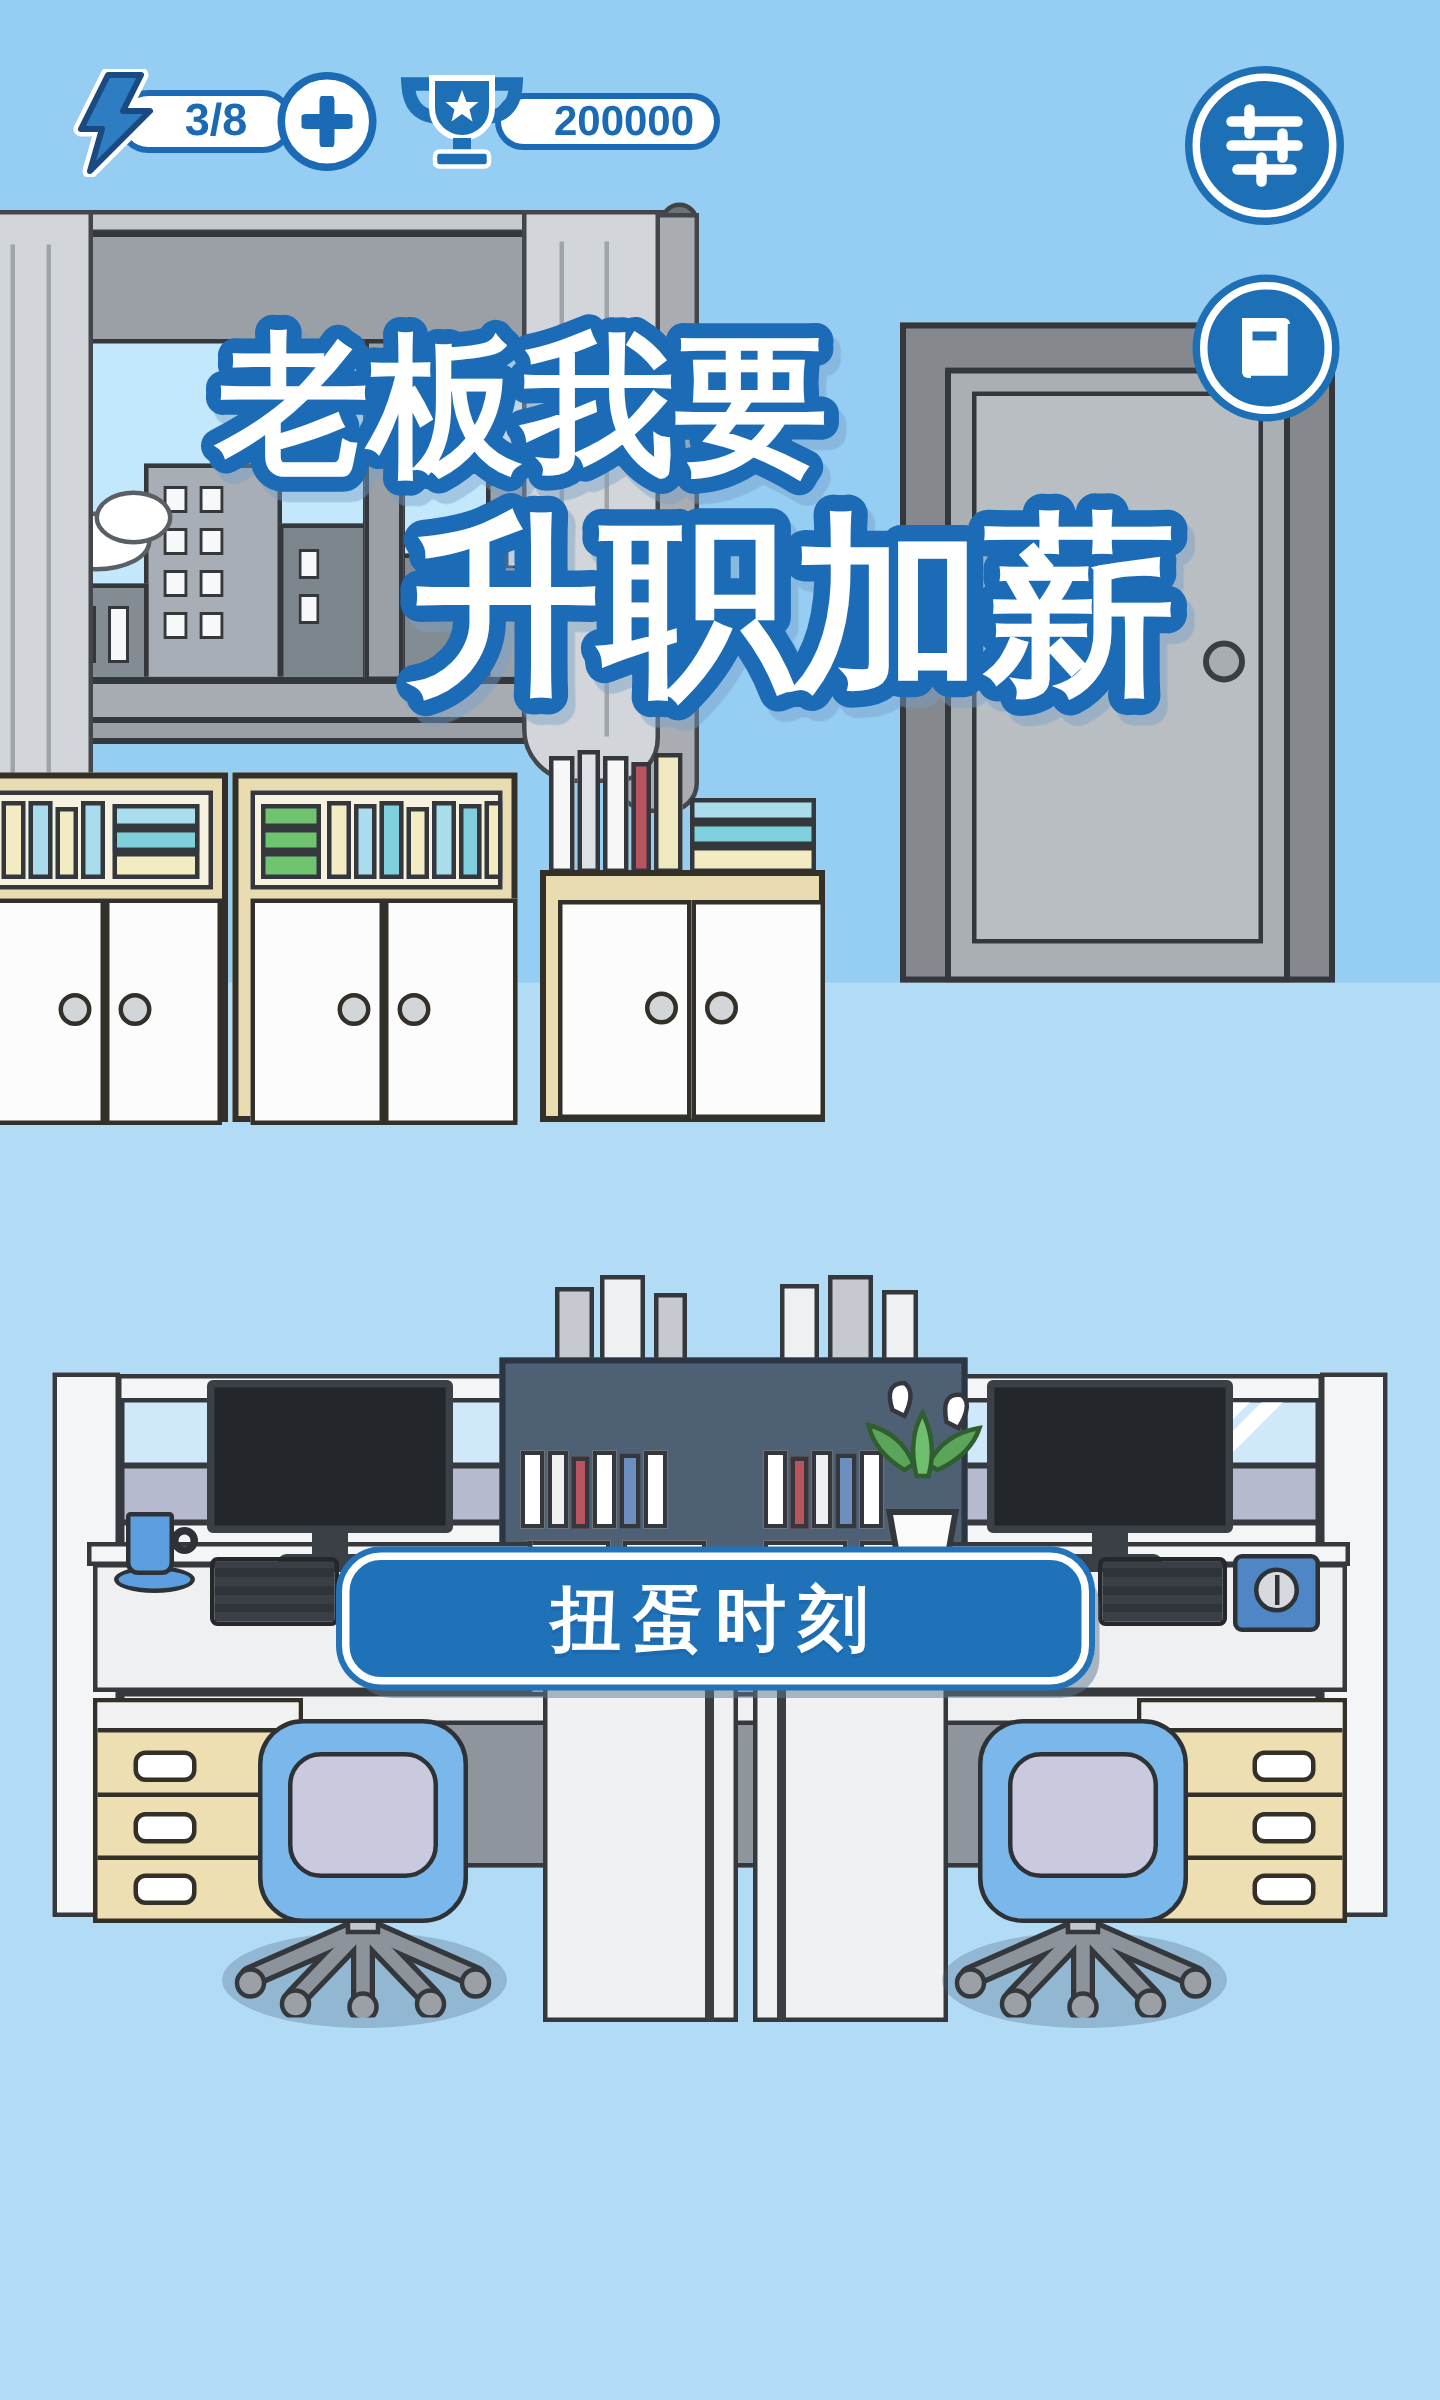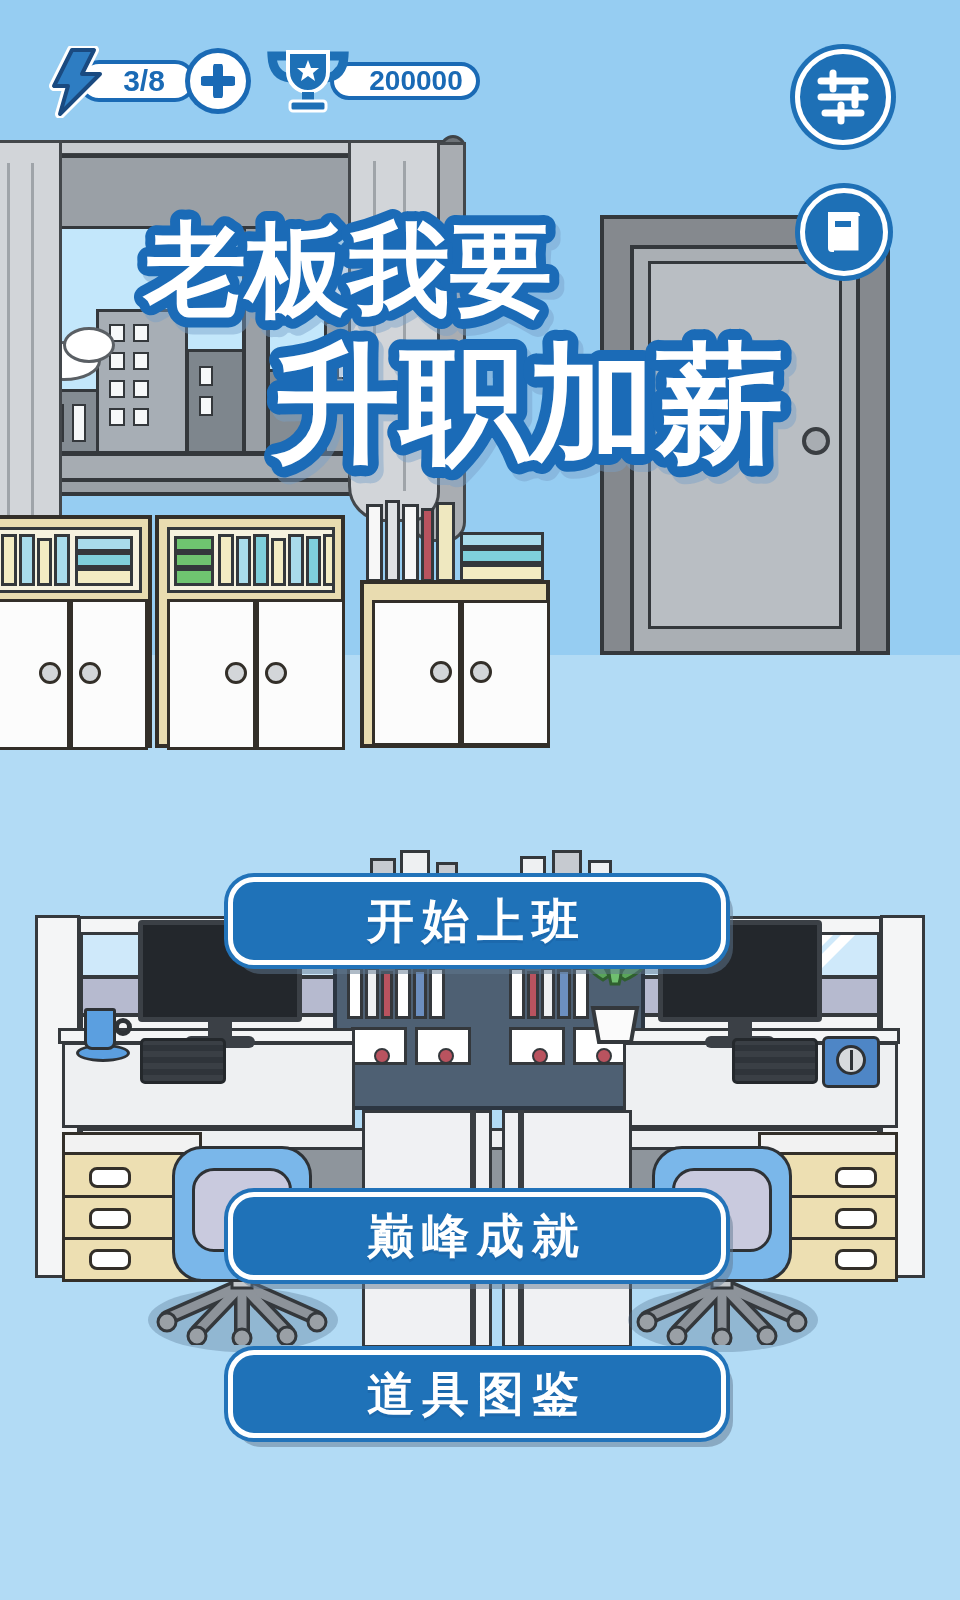--- a/index.html
+++ b/index.html
@@ -394,23 +394,17 @@
     </svg>
   </div>
   <div class="a roundbtn" style="left:800px;top:188px;width:88px;height:88px;">
     <svg width="48" height="48" viewBox="0 0 48 48">
       <path d="M8 4 H36 a4 4 0 0 1 4 4 V44 H12 a4 4 0 0 1 -4 -4 Z" fill="#fff"></path>
       <path d="M40 8 V44 H14" fill="none" stroke="#1e70b6" stroke-width="3"></path>
       <rect x="15" y="13" width="16" height="6" fill="#1e70b6"></rect>
     </svg>
   </div>
 
-  <div class="a menu-btn" style="top:877px;">
-    <span>开始上班</span>
-  </div>
-  <div class="a menu-btn" style="top:1192px;">
-    <span>巅峰成就</span>
-  </div>
-  <div class="a menu-btn" style="top:1350px;">
-    <span>道具图鉴</span>
+  <div class="a menu-btn" style="top:1035px;">
+    <span>扭蛋时刻</span>
   </div>
 
 </div>
 
 </body></html>

